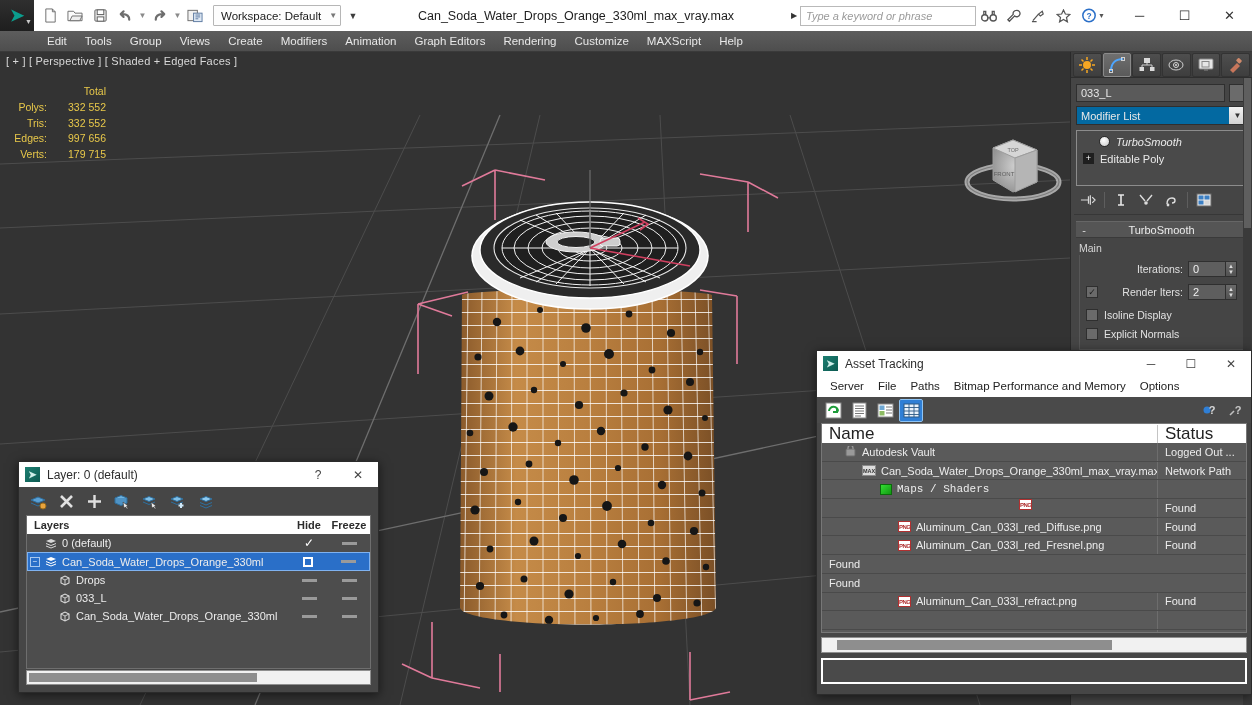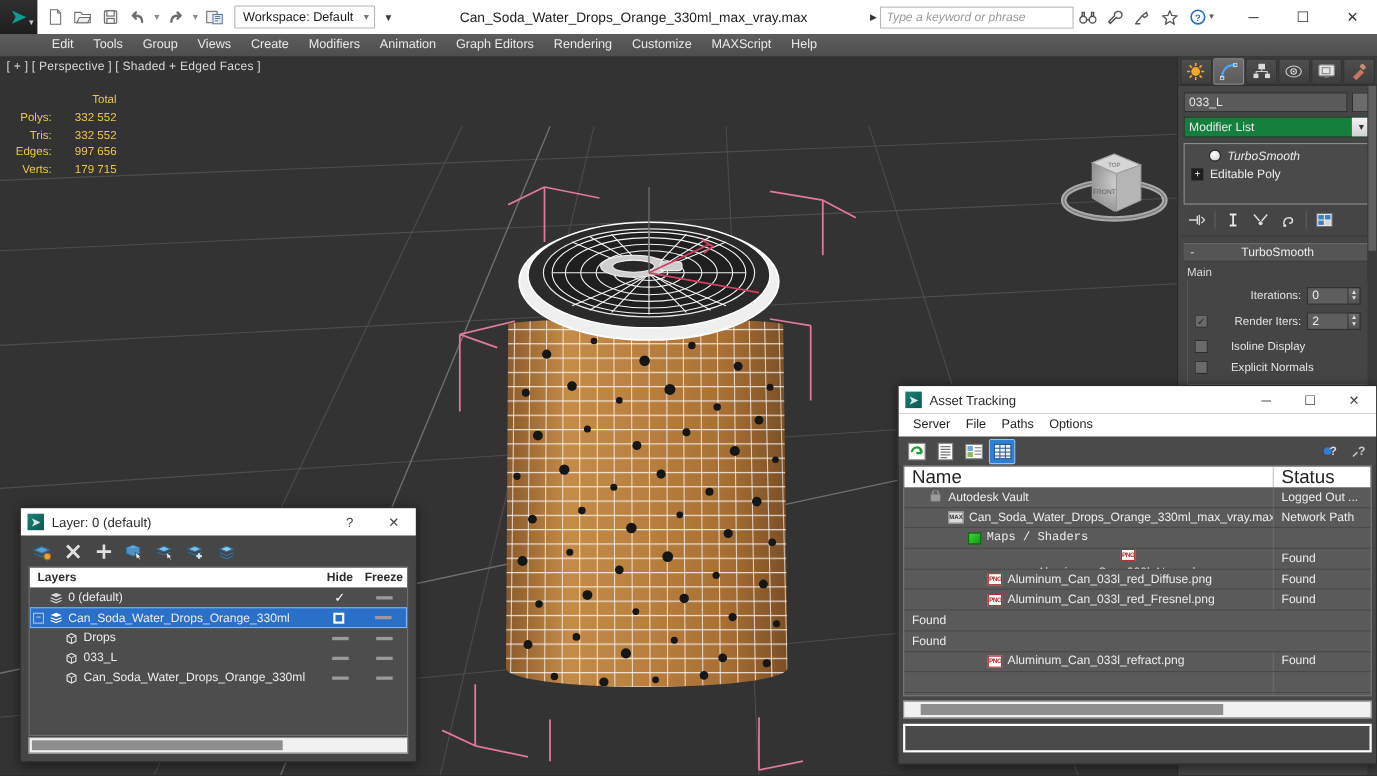--- a/index.html
+++ b/index.html
@@ -111,21 +111,21 @@
     background: linear-gradient(180deg,#4e4e4e,#3e3e3e); border: 1px solid #333; border-radius: 2px;
   }
   .cp-tab.active { background: linear-gradient(180deg,#6f6f6f,#5a5a5a); border-color: #8a8a8a; }
   .cp-namerow { display: flex; padding: 6px 5px 4px 5px; gap: 4px; }
   .cp-name {
     flex: 1; height: 18px; background: #5a5a5a; border: 1px solid #2f2f2f;
     color: #e6e6e6; font-size: 11px; padding: 0 4px; line-height: 17px;
   }
   .cp-color { width: 18px; height: 18px; background: #6b6b6b; border: 1px solid #2f2f2f; }
   .cp-modlist {
-    margin: 0 5px; height: 19px; background: #15803d; border: 1px solid #2f2f2f;
+    margin: 0 5px; height: 19px; background: #0369a1; border: 1px solid #2f2f2f;
     display: flex; align-items: center; justify-content: space-between;
     font-size: 11px; color: #e8e8e8; padding-left: 4px;
   }
   .cp-modlist .dd {
     width: 17px; height: 17px; background: linear-gradient(180deg,#f2f2f2,#d2d2d2);
     color: #333; font-size: 8px; display: flex; align-items: center; justify-content: center;
   }
   .cp-stack {
     margin: 5px 5px 0 5px; height: 56px; background: #4a4a4a;
     border: 1px solid #8c8c8c; padding: 2px 0; overflow: hidden;
@@ -177,21 +177,21 @@
   .spinbox .sv {
     width: 38px; height: 16px; background: #5e5e5e; border: 1px solid #2f2f2f;
     color: #efefef; font-size: 11px; padding-left: 4px; line-height: 15px;
   }
   .spinbox .arrows {
     width: 11px; height: 16px; background: linear-gradient(180deg,#6a6a6a,#525252);
     border: 1px solid #2f2f2f; border-left: none;
     display: flex; flex-direction: column; align-items: center; justify-content: center;
     color: #ddd; font-size: 6px; line-height: 6px;
   }
-  .cbox-row { display: flex; align-items: center; gap: 21px; height: 19px; }
+  .cbox-row { display: flex; align-items: center; gap: 6px; height: 19px; }
   .cbox-row .cb { width: 12px; height: 12px; background: #6a6a6a; border: 1px solid #2f2f2f; flex: none; }
   .cbox-row .cl { font-size: 10.5px; color: #e2e2e2; }
   .cp-scroll {
     position: absolute; right: 0; top: 26px; width: 9px; height: 627px; background: #3a3a3a;
   }
   .cp-scroll .thumb { position: absolute; top: 0; left: 1px; width: 7px; height: 150px; background: #5f5f5f; }
 
   
   .win { position: absolute; background: #464646; box-shadow: 0 2px 10px rgba(0,0,0,.55); }
   .win-title {
@@ -879,20 +879,21 @@
       <span class="tt">Asset Tracking</span>
       <span class="tb">─</span>
       <span class="tb">☐</span>
       <span class="tb close">✕</span>
     </div>
 
     <div class="at-menubar">
       <span class="at-menu">Server</span>
       <span class="at-menu">File</span>
       <span class="at-menu">Paths</span>
+      <span class="at-menu">Bitmap Performance and Memory</span>
       <span class="at-menu">Options</span>
     </div>
 
     <div class="at-toolbar">
       <div class="at-tbtn">
         <svg width="17" height="17" viewBox="0 0 17 17">
             <rect x="1" y="1" width="15" height="15" fill="#fff" stroke="#888"></rect>
             <path d="M4 9a4.5 4.5 0 119 .5" fill="none" stroke="#1e9c3a" stroke-width="2"></path>
             <path d="M12 6v4h-4" fill="none" stroke="#1e9c3a" stroke-width="2"></path>
           </svg>

